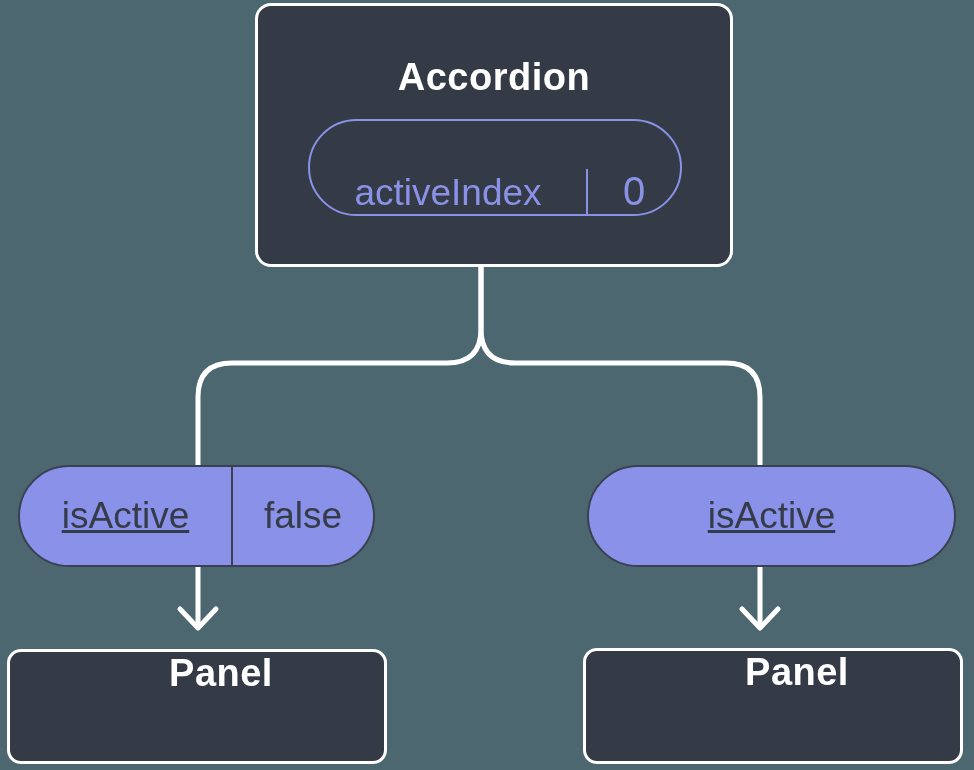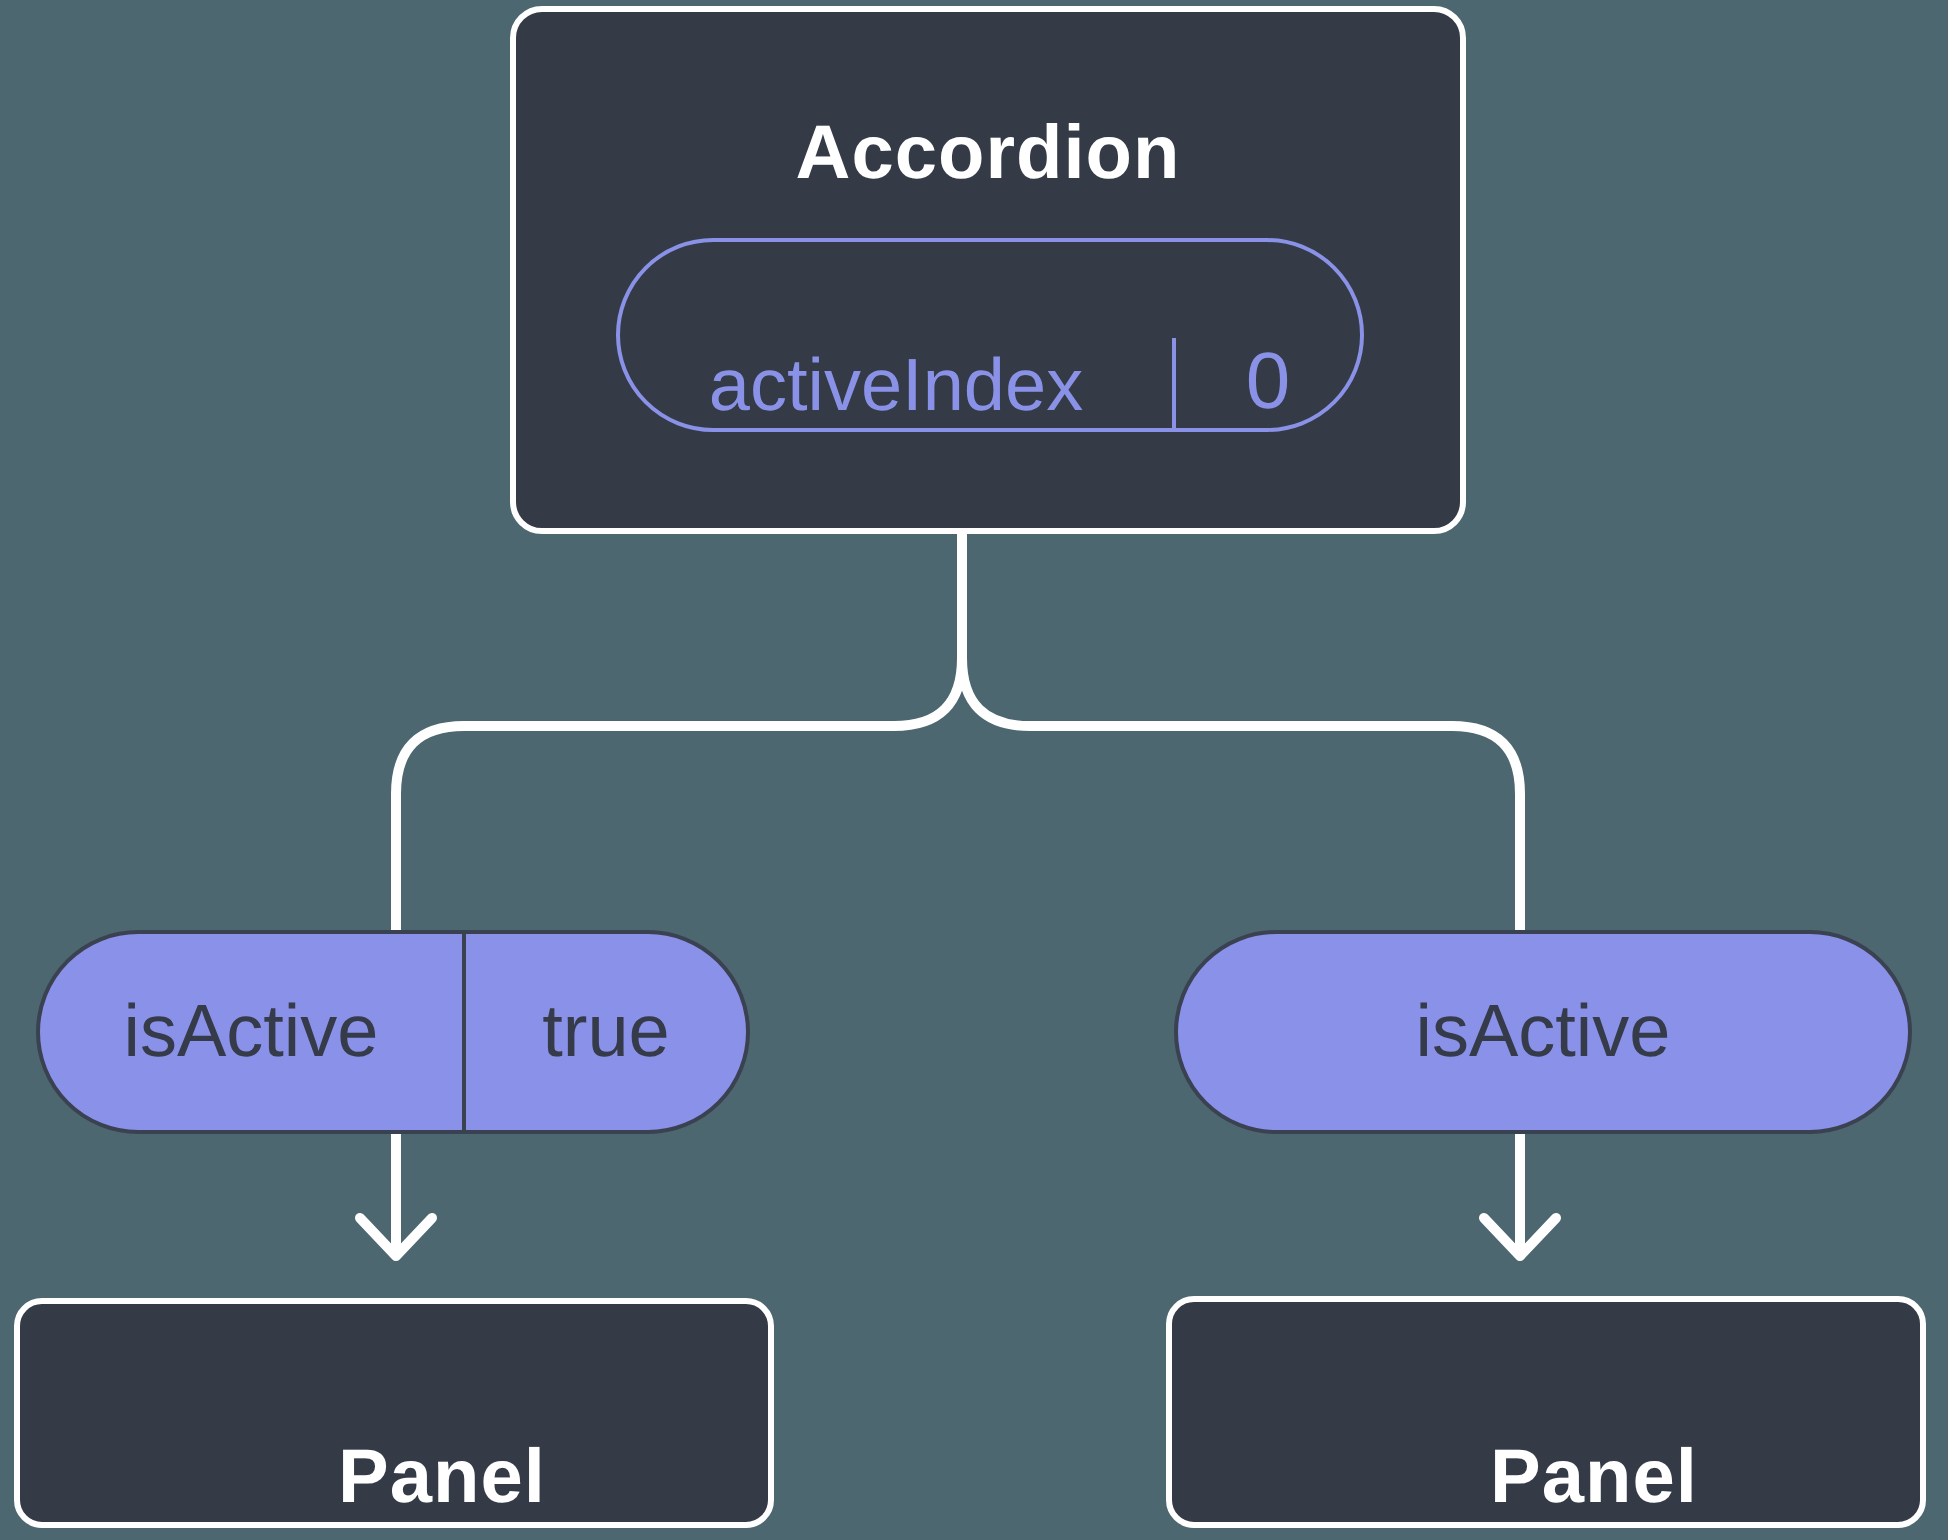--- a/index.html
+++ b/index.html
@@ -93,31 +93,31 @@
     display: flex;
     align-items: stretch;
     color: var(--pill-text-dark);
   }
   .prop-pill-filled .cell {
     display: flex;
     align-items: center;
     justify-content: center;
     font-size: 37px;
   }
-  .prop-pill-filled .cell.name { flex: 1 1 auto; }
+  .prop-pill-filled .cell.name { flex: 1 1 auto; text-decoration: underline; }
   .prop-pill-filled .cell.value { border-left: 2.5px solid var(--pill-border); }
   #pill-left  { left: 18px;  top: 465px; width: 357px; }
   #pill-left  .cell.value { flex: 0 0 142px; }
   #pill-right { left: 587px; top: 465px; width: 369px; }
   #pill-right .cell.value { flex: 0 0 151px; }
   
   .panel-node {
     border-radius: 14px;
     display: flex;
-    align-items: flex-end;
+    align-items: flex-start;
     justify-content: center;
   }
   #panel-left  { left: 7px;   top: 649px; width: 380px; height: 115px; }
   #panel-right { left: 583px; top: 648px; width: 380px; height: 116px; }
 </style>
 </head>
 <body>
 
 <div id="canvas">
 
@@ -131,21 +131,21 @@
   <div class="node" id="accordion-node">
     <div class="node-title">Accordion</div>
     <div class="prop-pill-outline">
       <div class="cell name">activeIndex</div>
       <div class="cell value">0</div>
     </div>
   </div>
 
   <div class="prop-pill-filled" id="pill-left">
     <div class="cell name">isActive</div>
-    <div class="cell value">true</div>
+    <div class="cell value">false</div>
   </div>
 
   <div class="prop-pill-filled" id="pill-right">
     <div class="cell name">isActive</div>
   </div>
 
   <div class="node panel-node" id="panel-left">
     <div class="node-title">Panel</div>
   </div>
 

